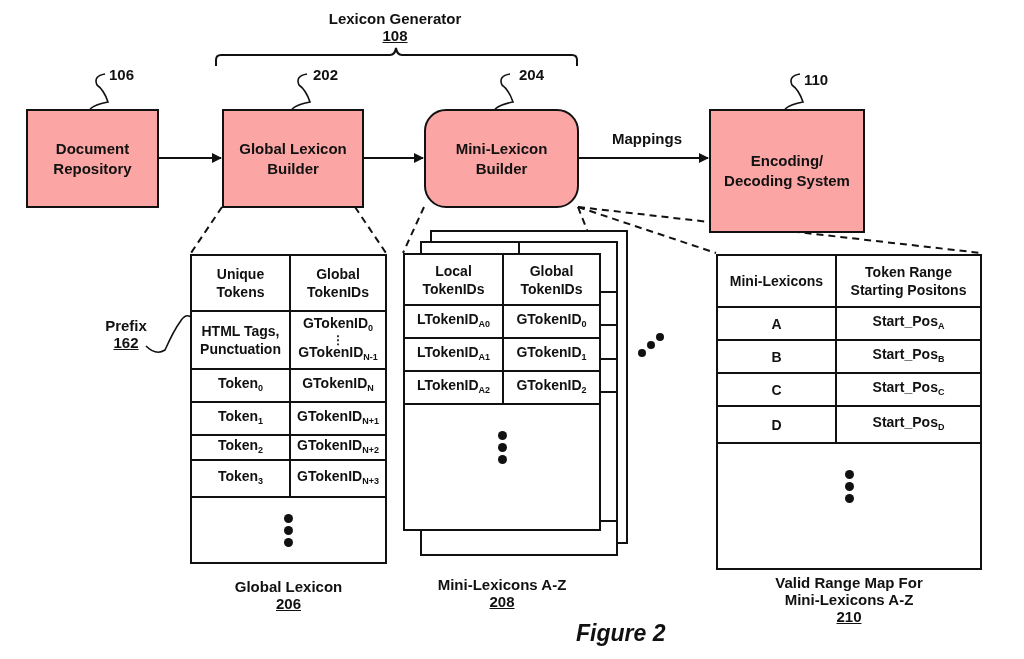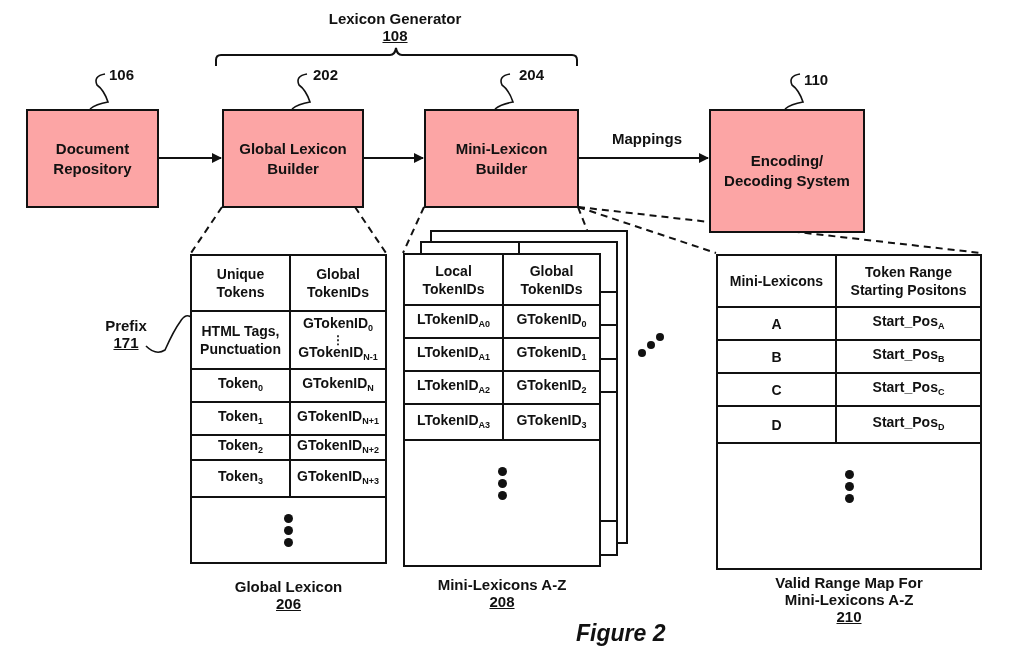--- a/index.html
+++ b/index.html
@@ -83,38 +83,38 @@
       <div>Document</div>
       <div>Repository</div>
     </div>
 </div>
 <div class="box" style="left:222px; top:109px; width:142px; height:99px;">
   <div>
       <div>Global Lexicon</div>
       <div>Builder</div>
     </div>
 </div>
-<div class="box" style="left:424px; top:109px; width:155px; height:99px;">
+<div class="box" style="left:424px; top:109px; width:155px; height:99px;border-radius:22px;">
   <div>
       <div>Mini-Lexicon</div>
       <div>Builder</div>
     </div>
 </div>
 <div class="box" style="left:709px; top:109px; width:156px; height:124px;">
   <div>
       <div>Encoding/</div>
       <div>Decoding System</div>
     </div>
 </div>
 
 <span class="lbl" style="left:612px; top:130px;">Mappings</span>
 
 <div class="lbl" style="left:100px; top:317px; width:52px;">
   <div>Prefix</div>
-  <div class="u">171</div>
+  <div class="u">162</div>
 </div>
 
 <table class="t" style="left:190px; top:254px; width:197px;">
   <tbody>
       <tr style="height:56px;">
     <td style="width:97px;">
           <div>Unique</div>
           <div>Tokens</div>
         </td>
     <td>
@@ -182,24 +182,20 @@
     <td><span>GTokenID</span><sub>0</sub></td>
   </tr>
   <tr style="height:33px;">
     <td><span>LTokenID</span><sub>A1</sub></td>
     <td><span>GTokenID</span><sub>1</sub></td>
   </tr>
   <tr style="height:33px;">
     <td><span>LTokenID</span><sub>A2</sub></td>
     <td><span>GTokenID</span><sub>2</sub></td>
   </tr>
-  <tr style="height:36px;">
-    <td><span>LTokenID</span><sub>A3</sub></td>
-    <td><span>GTokenID</span><sub>3</sub></td>
-  </tr>
   <tr style="height:126px;">
     <td colspan="2" style="vertical-align:top; padding-top:26px;">
           <div class="dots">
             <span class="dot"></span>
             <span class="dot"></span>
             <span class="dot"></span>
           </div>
         </td>
   </tr>
 </tbody>

